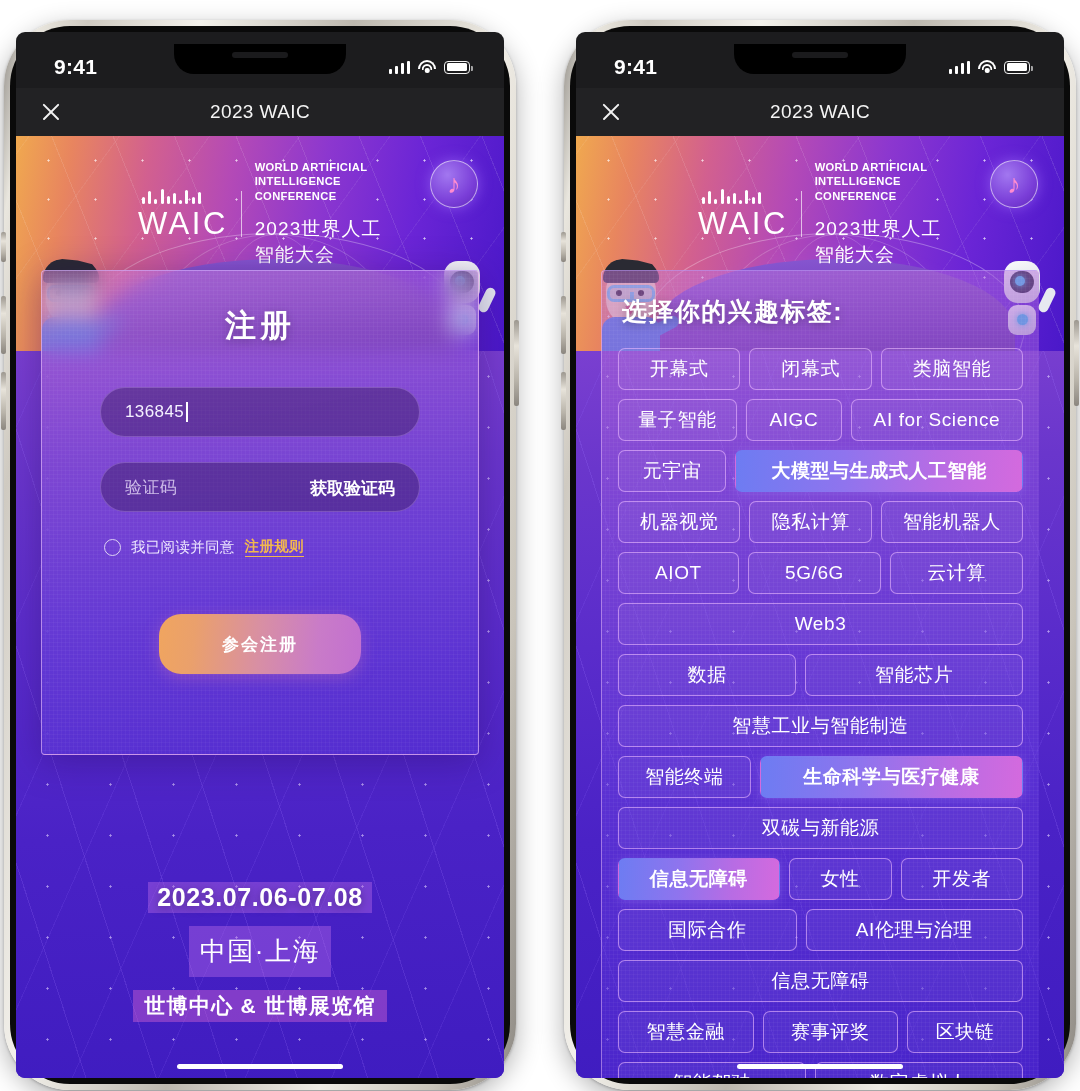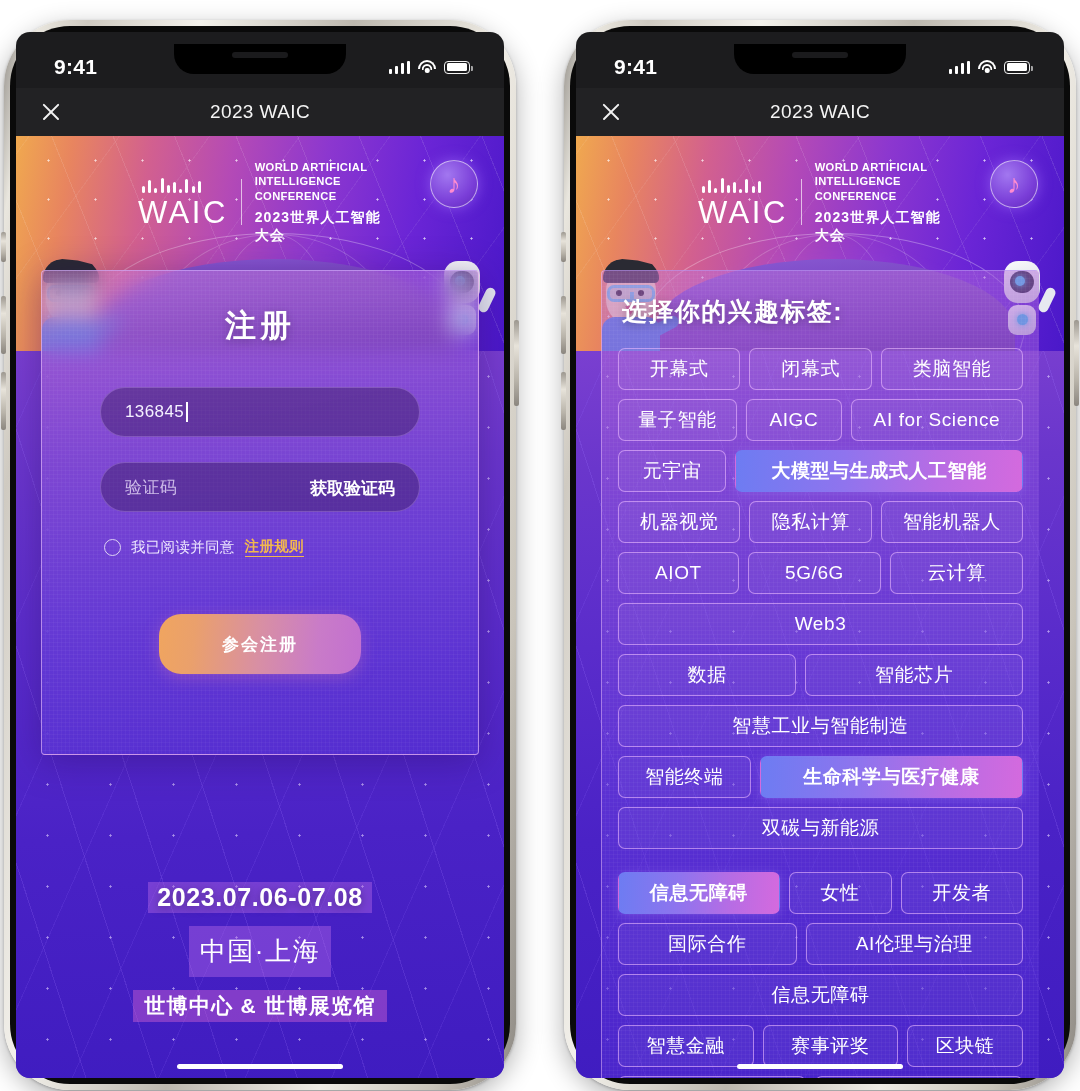--- a/index.html
+++ b/index.html
@@ -11,21 +11,21 @@
 
   
   .phone{ position:relative; width:512px; height:1070px; margin-top:20px; }
   .frame{
     position:absolute; inset:0; border-radius:66px;
     background:linear-gradient(100deg,#8e8a84 0%,#e9e6de 5%,#cfcac1 12%,#f4f2ec 28%,
       #bdb8ae 50%,#efece5 72%,#c9c4ba 88%,#8d8983 100%);
     box-shadow:0 8px 26px rgba(0,0,0,.30), 0 1px 3px rgba(0,0,0,.25);
   }
   .frame-inner{ position:absolute; inset:6px; border-radius:60px; background:#0a0a0a; }
-  .screen{ position:absolute; inset:12px; border-radius:14px; overflow:hidden;
+  .screen{ position:absolute; inset:12px; border-radius:9px; overflow:hidden;
     background:#e5e5e5; }
 
   
   .btn-side{ position:absolute; background:linear-gradient(180deg,#9c978f,#e7e3da 30%,#b9b4aa 70%,#8b867f);
     border-radius:2px; }
   .btn-silent{ left:-3px; top:212px; width:5px; height:30px; }
   .btn-volup{ left:-3px; top:276px; width:5px; height:58px; }
   .btn-voldn{ left:-3px; top:352px; width:5px; height:58px; }
   .btn-power{ right:-3px; top:300px; width:5px; height:86px; }
 
@@ -89,21 +89,21 @@
   .wave{ display:flex; align-items:flex-end; gap:3.2px; height:16px; margin:0 0 4px 4px; }
   .wave i{ width:3px; background:#fff; border-radius:1.5px; display:block; }
   .wave i:nth-child(1){height:7px}.wave i:nth-child(2){height:13px}.wave i:nth-child(3){height:5px}
   .wave i:nth-child(4){height:15px}.wave i:nth-child(5){height:8px}.wave i:nth-child(6){height:11px}
   .wave i:nth-child(7){height:4px}.wave i:nth-child(8){height:14px}.wave i:nth-child(9){height:7px}
   .wave i:nth-child(10){height:12px}
   .waic{ font-size:31px; font-weight:300; color:#fff; letter-spacing:2.5px; line-height:1; }
   .logo-div{ width:1.4px; height:46px; background:rgba(255,255,255,.65); }
   .logo-r{ color:#fff; }
   .logo-en{ font-size:11.2px; font-weight:700; letter-spacing:.35px; line-height:1.28; }
-  .logo-cn{ font-size:14px; font-weight:700; letter-spacing:1.1px; margin-top:6px; }
+  .logo-cn{ font-size:19px; font-weight:400; letter-spacing:1.1px; margin-top:13px; }
   .music{ position:absolute; right:26px; top:24px; width:48px; height:48px; border-radius:50%;
     background:radial-gradient(circle at 36% 30%,#a277f0,#7a3ed8 62%,#5f28bb);
     border:1.5px solid rgba(255,255,255,.55); display:flex; align-items:center;
     justify-content:center; z-index:6; box-shadow:0 0 14px rgba(170,120,255,.55); }
   .music span{ font-size:27px; color:#ff8bd0; line-height:1; }
 
   
   .illus{ position:absolute; left:0; right:0; bottom:0; height:128px; }
   .globe{ position:absolute; left:14%; right:8%; bottom:-72px; height:190px;
     border-radius:50%; border:1.2px solid rgba(255,255,255,.30);
@@ -477,21 +477,21 @@
                 </div>
                 <div class="tags" style="margin-bottom: 9px;">
                   <div class="tag">数据</div>
                   <div class="tag">智能芯片</div>
                   <div class="tag wide">智慧工业与智能制造</div>
                 </div>
                 <div class="tags" style="margin-bottom: 9px;">
                   <div class="tag">智能终端</div>
                   <div class="tag sel wide">生命科学与医疗健康</div>
                 </div>
-                <div class="tags" style="margin-bottom: 23px; flex-direction: column;">
+                <div class="tags" style="margin-bottom: 9px; flex-direction: column;">
                   <div class="tag">双碳与新能源</div>
                 </div>
                 <div class="tags" style="margin-bottom: 9px;">
                   <div class="tag sel">信息无障碍</div>
                   <div class="tag">女性</div>
                   <div class="tag">开发者</div>
                 </div>
                 <div class="tags" style="margin-bottom: 9px;">
                   <div class="tag">国际合作</div>
                   <div class="tag">AI伦理与治理</div>

